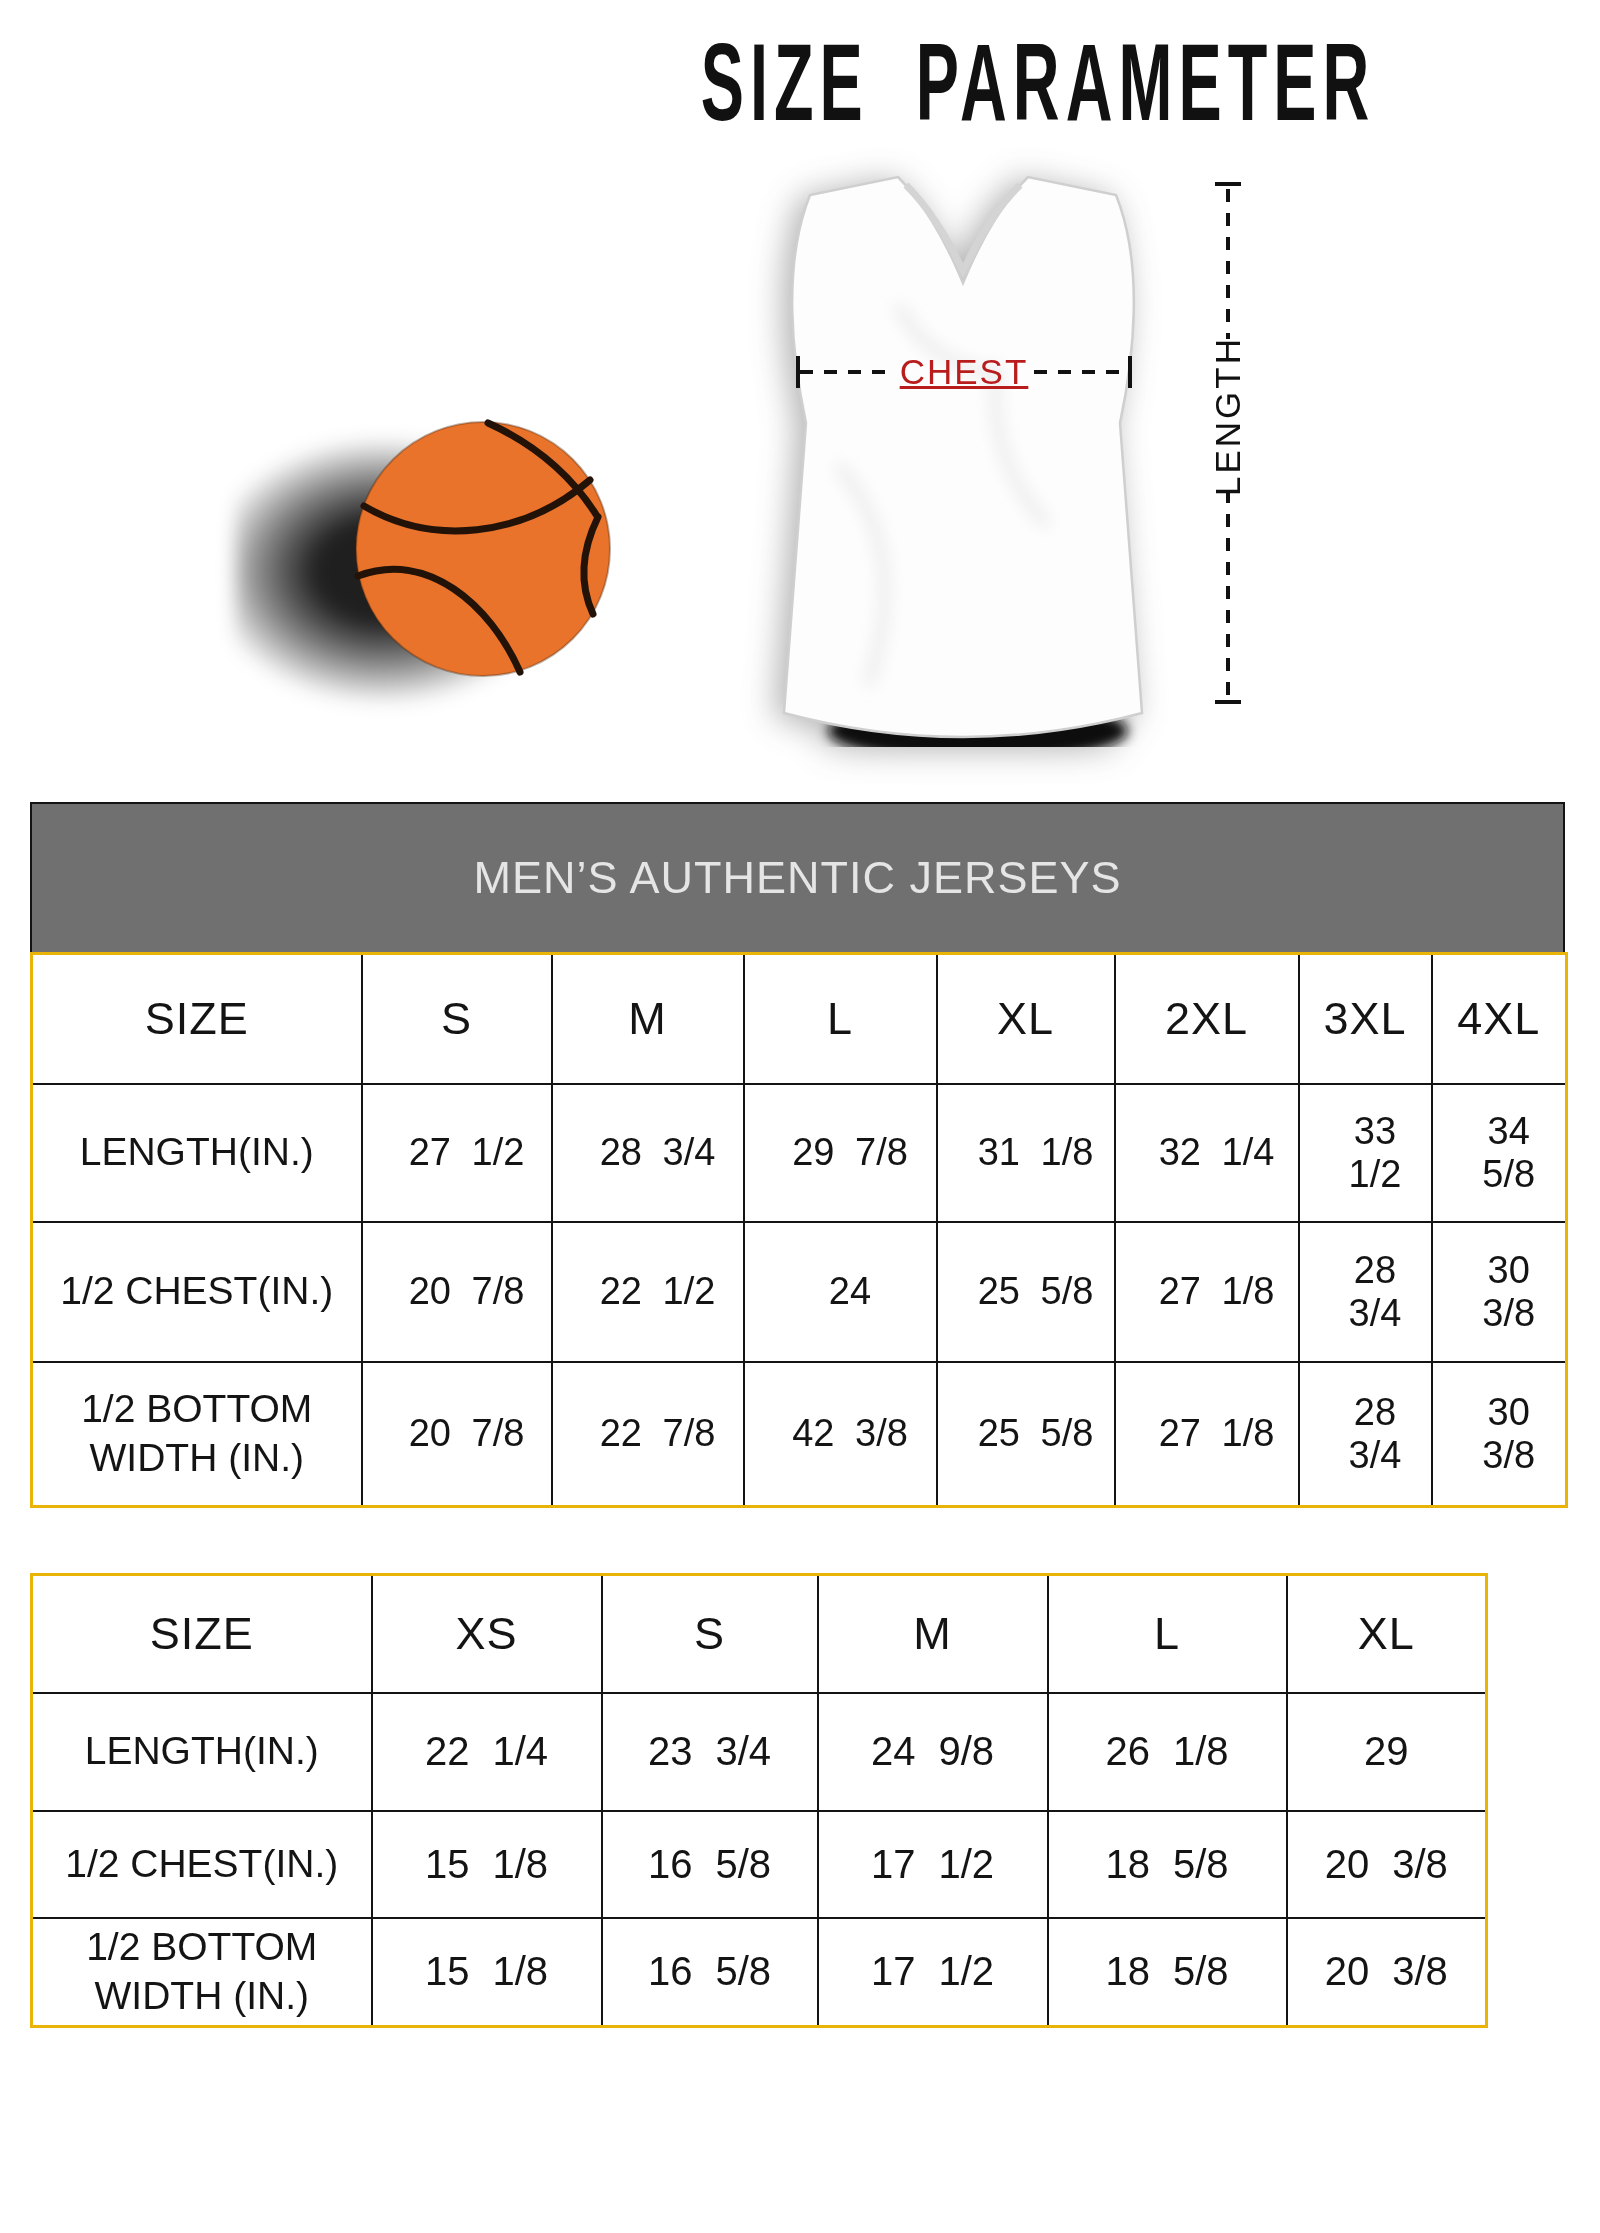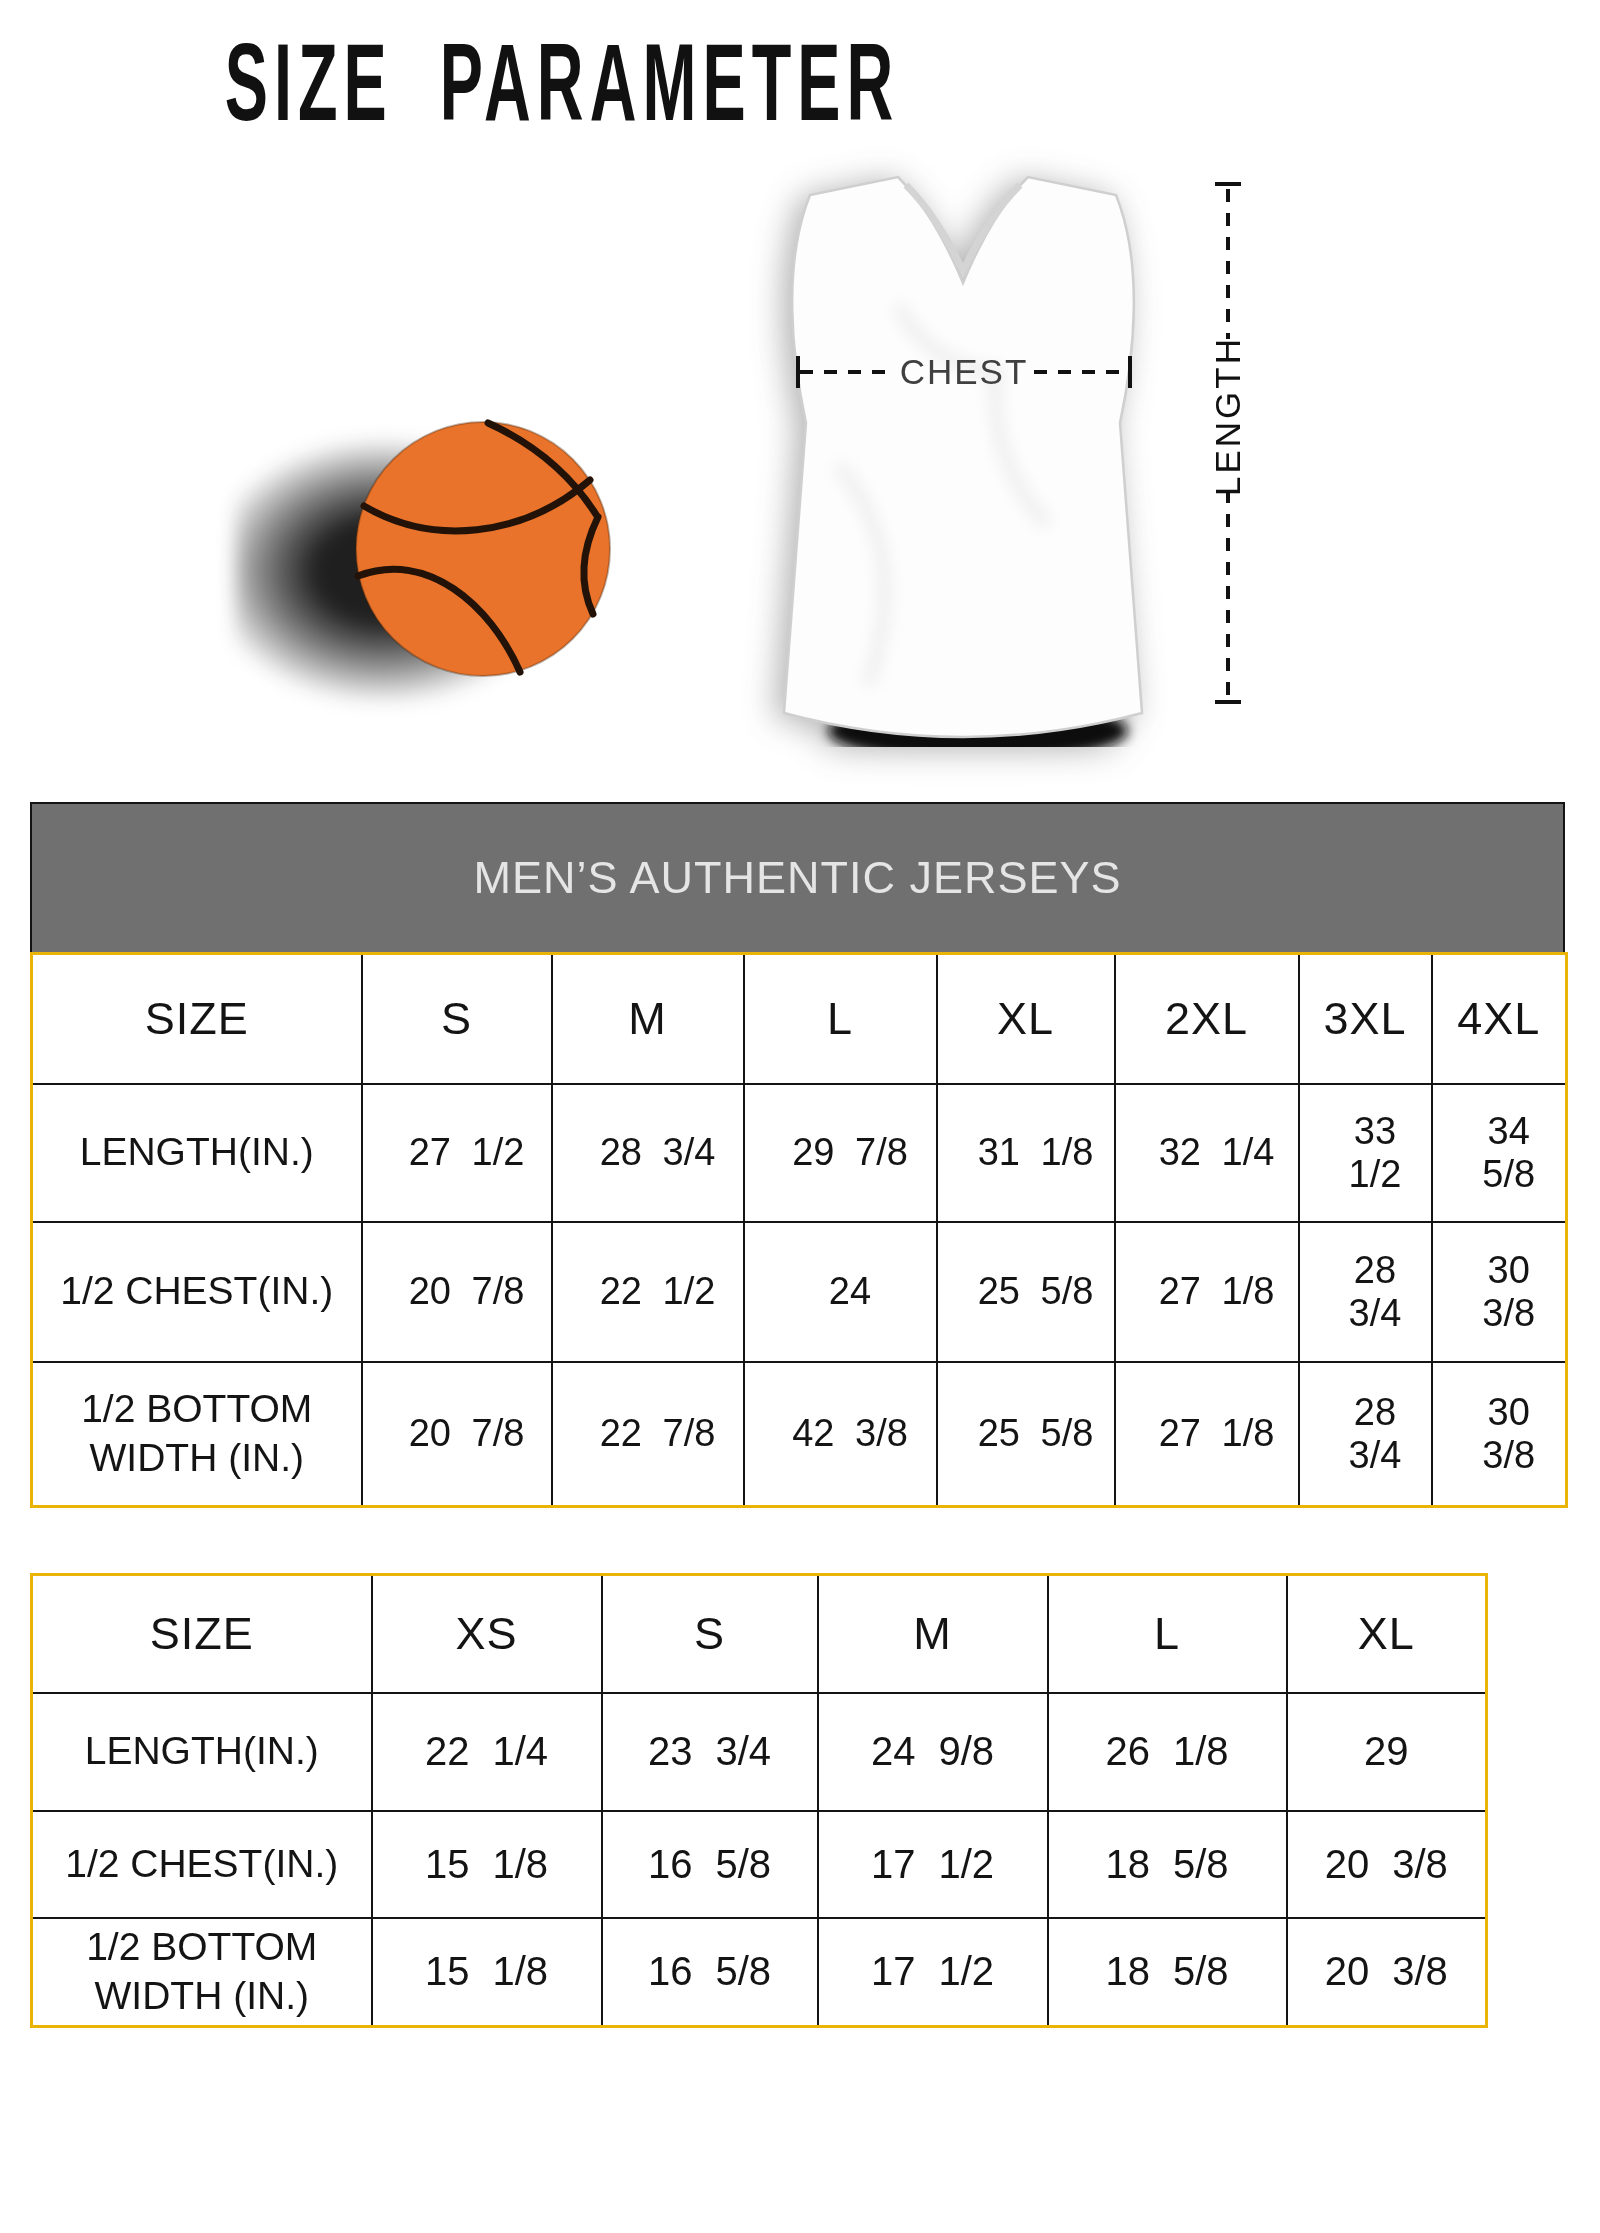--- a/index.html
+++ b/index.html
@@ -1,21 +1,21 @@
 <!DOCTYPE html>
 <html><head>
 <meta charset="utf-8">
 <style>
   html,body{margin:0;padding:0;background:#fff;}
   .page{
     position:relative;width:1600px;height:2233px;margin:0 auto;background:#ffffff;
     font-family:"Liberation Sans",sans-serif;color:#141414;overflow:hidden;
   }
   
-  .title{position:absolute;top:22px;left:0;right:0;text-align:left;margin:0;}
+  .title{position:absolute;top:22px;left:0;right:0;text-align:right;margin:0;}
   .title-inner{
     display:inline-block;font-weight:900;font-size:108px;line-height:1.1;
     letter-spacing:10px;word-spacing:38px;color:#111;
     transform:scale(0.60,1.02);transform-origin:center top;white-space:nowrap;
   }
   
   .ball-shadow{
     position:absolute;left:235px;top:435px;width:330px;height:272px;
     background:radial-gradient(ellipse at 45% 50%, rgba(12,12,12,0.92) 0%, rgba(12,12,12,0.92) 26%, rgba(18,18,18,0.55) 46%, rgba(20,20,20,0) 70%);
     filter:blur(9px);
@@ -23,21 +23,21 @@
   .basketball{position:absolute;left:352px;top:418px;width:262px;height:262px;}
   .jersey{position:absolute;left:748px;top:165px;width:434px;height:582px;
     filter:drop-shadow(-8px 3px 16px rgba(55,55,55,0.38));}
   .chest-line{
     position:absolute;left:796px;top:352px;width:336px;height:40px;
     display:flex;align-items:center;
   }
   .tick-v{width:4px;height:32px;background:#111;flex:0 0 auto;}
   .dash-h{flex:1 1 auto;height:4px;
     background:repeating-linear-gradient(90deg,#111 0 13px,transparent 13px 24px);}
-  .chest-label{flex:0 0 auto;font-size:35px;letter-spacing:2px;padding:0 6px;color:#404040;}
+  .chest-label{flex:0 0 auto;font-size:35px;letter-spacing:2px;padding:0 6px;color:#b91c1c;text-decoration:underline;}
   .length-line{position:absolute;left:1226px;top:182px;width:4px;height:522px;}
   .tick-h{position:absolute;left:-11px;width:26px;height:4px;background:#111;}
   .tick-h.top{top:0;}
   .tick-h.bottom{top:518px;}
   .dash-v{position:absolute;left:0;width:4px;
     background:repeating-linear-gradient(180deg,#111 0 13px,transparent 13px 24px);}
   .dash-v.seg1{top:7px;height:150px;}
   .dash-v.seg2{top:308px;height:206px;}
   .length-label{
     position:absolute;left:2px;top:234px;transform:translate(-50%,-50%) rotate(-90deg);

